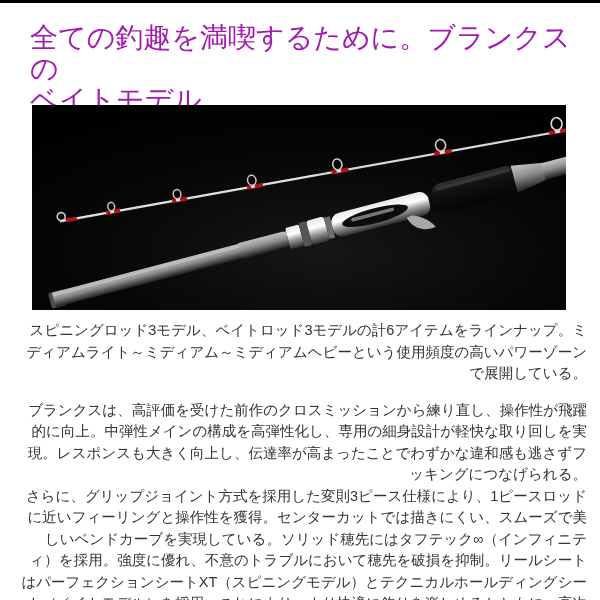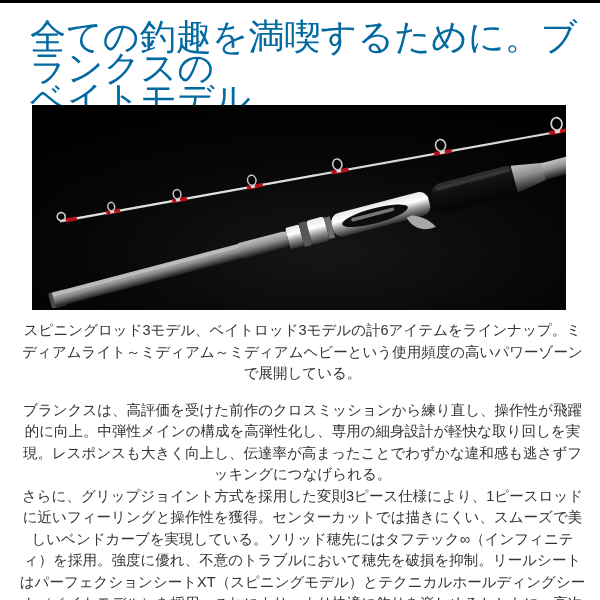--- a/index.html
+++ b/index.html
@@ -13,43 +13,43 @@
   }
   .top-bar {
     position: absolute; top: 0; left: 0;
     width: 600px; height: 3px;
     background: #000000;
   }
   .headline {
     position: absolute; top: 22px; left: 30px; right: 6px;
     font-family: "Liberation Serif", "DejaVu Serif", serif;
     font-weight: normal;
-    font-size: 36px;
+    font-size: 28px;
     line-height: 31px;
-    color: #0369a1;
+    color: #a21caf;
     letter-spacing: 0px;
   }
   .headline .hl-line { display: block; }
   .photo-frame {
     position: absolute; top: 105px; left: 32px;
     width: 534px; height: 205px;
     background: #000000;
   }
   .photo-frame svg { display: block; }
   .body-copy {
     position: absolute; top: 320px; left: 18px;
     width: 569px;
     color: #333333;
     font-size: 14.5px;
     line-height: 21.5px;
   }
   .body-copy p {
     white-space: pre-line;
     margin: 0 0 15px 0;
-    text-align: center;
+    text-align: right;
   }
 </style>
 </head>
 <body>
 
 <div class="top-bar"></div>
 
 <h1 class="headline">
   <span class="hl-line">全ての釣趣を満喫するために。ブランクスの</span>
   <span class="hl-line">ベイトモデル。</span>

